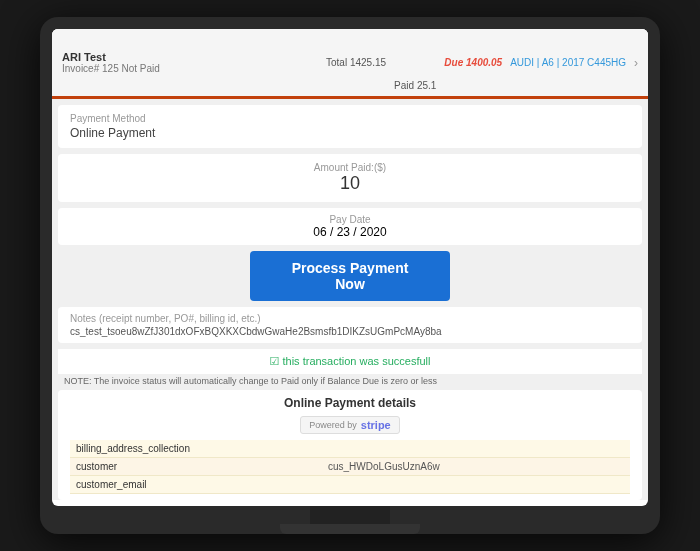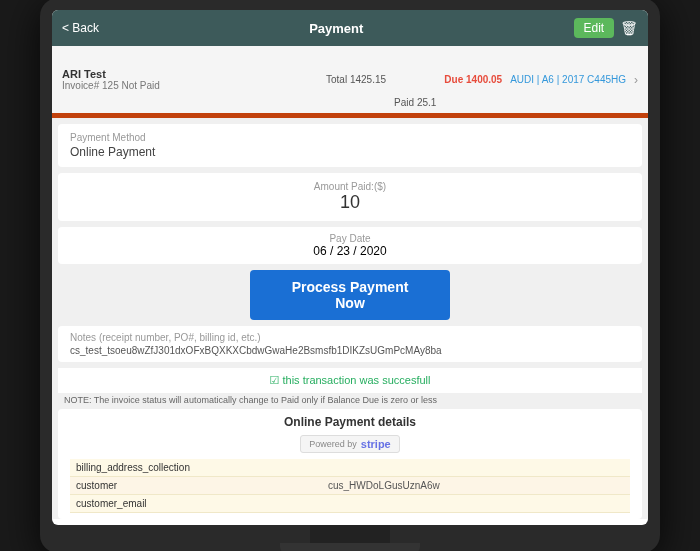--- a/index.html
+++ b/index.html
@@ -93,28 +93,28 @@
       font-size: 11px;
     }
 
     
     .invoice-row {
       display: flex;
       justify-content: space-between;
       align-items: center;
       background: #f5f5f5;
       padding: 5px 10px;
-      border-bottom: 5px solid #c2410c;
+      border-bottom: 3px solid #c2410c;
     }
     .invoice-left .name { font-weight: 600; font-size: 11px; color: #333; }
     .invoice-left .status { font-size: 10px; color: #777; }
     .invoice-right { display: flex; align-items: center; gap: 8px; font-size: 10px; }
     .invoice-right .total { color: #555; }
     .invoice-right .paid { color: #555; margin-top: 46px; }
-    .invoice-right .due { color: #e74c3c; font-weight: 600; }
+    .invoice-right .due { color: #e74c3c; font-weight: 600; font-style: italic; }
     .invoice-right .car { color: #3498db; font-size: 10px; }
     .chevron-right { color: #999; font-size: 12px; }
 
     
     .form-section {
       background: white;
       margin: 6px;
       border-radius: 4px;
       padding: 8px 12px;
     }
@@ -247,30 +247,20 @@
       font-weight: 500;
       width: 45%;
     }
   </style>
 </head>
 <body>
 
 <div class="monitor-outer">
   <div class="screen">
 
-    <div class="header">
-      <div class="header-back">
-        <span>&lt; Back</span>
-      </div>
-      <div class="header-title">Payment</div>
-      <div class="header-actions">
-        <button class="btn-edit">Edit</button>
-        <span class="trash-icon">🗑</span>
-      </div>
-    </div>
 
     <div class="content">
 
       <div class="invoice-row">
         <div class="invoice-left">
           <div class="name">ARI Test</div>
           <div class="status">Invoice# 125 Not Paid</div>
         </div>
         <div class="invoice-right">
           <span class="total">

